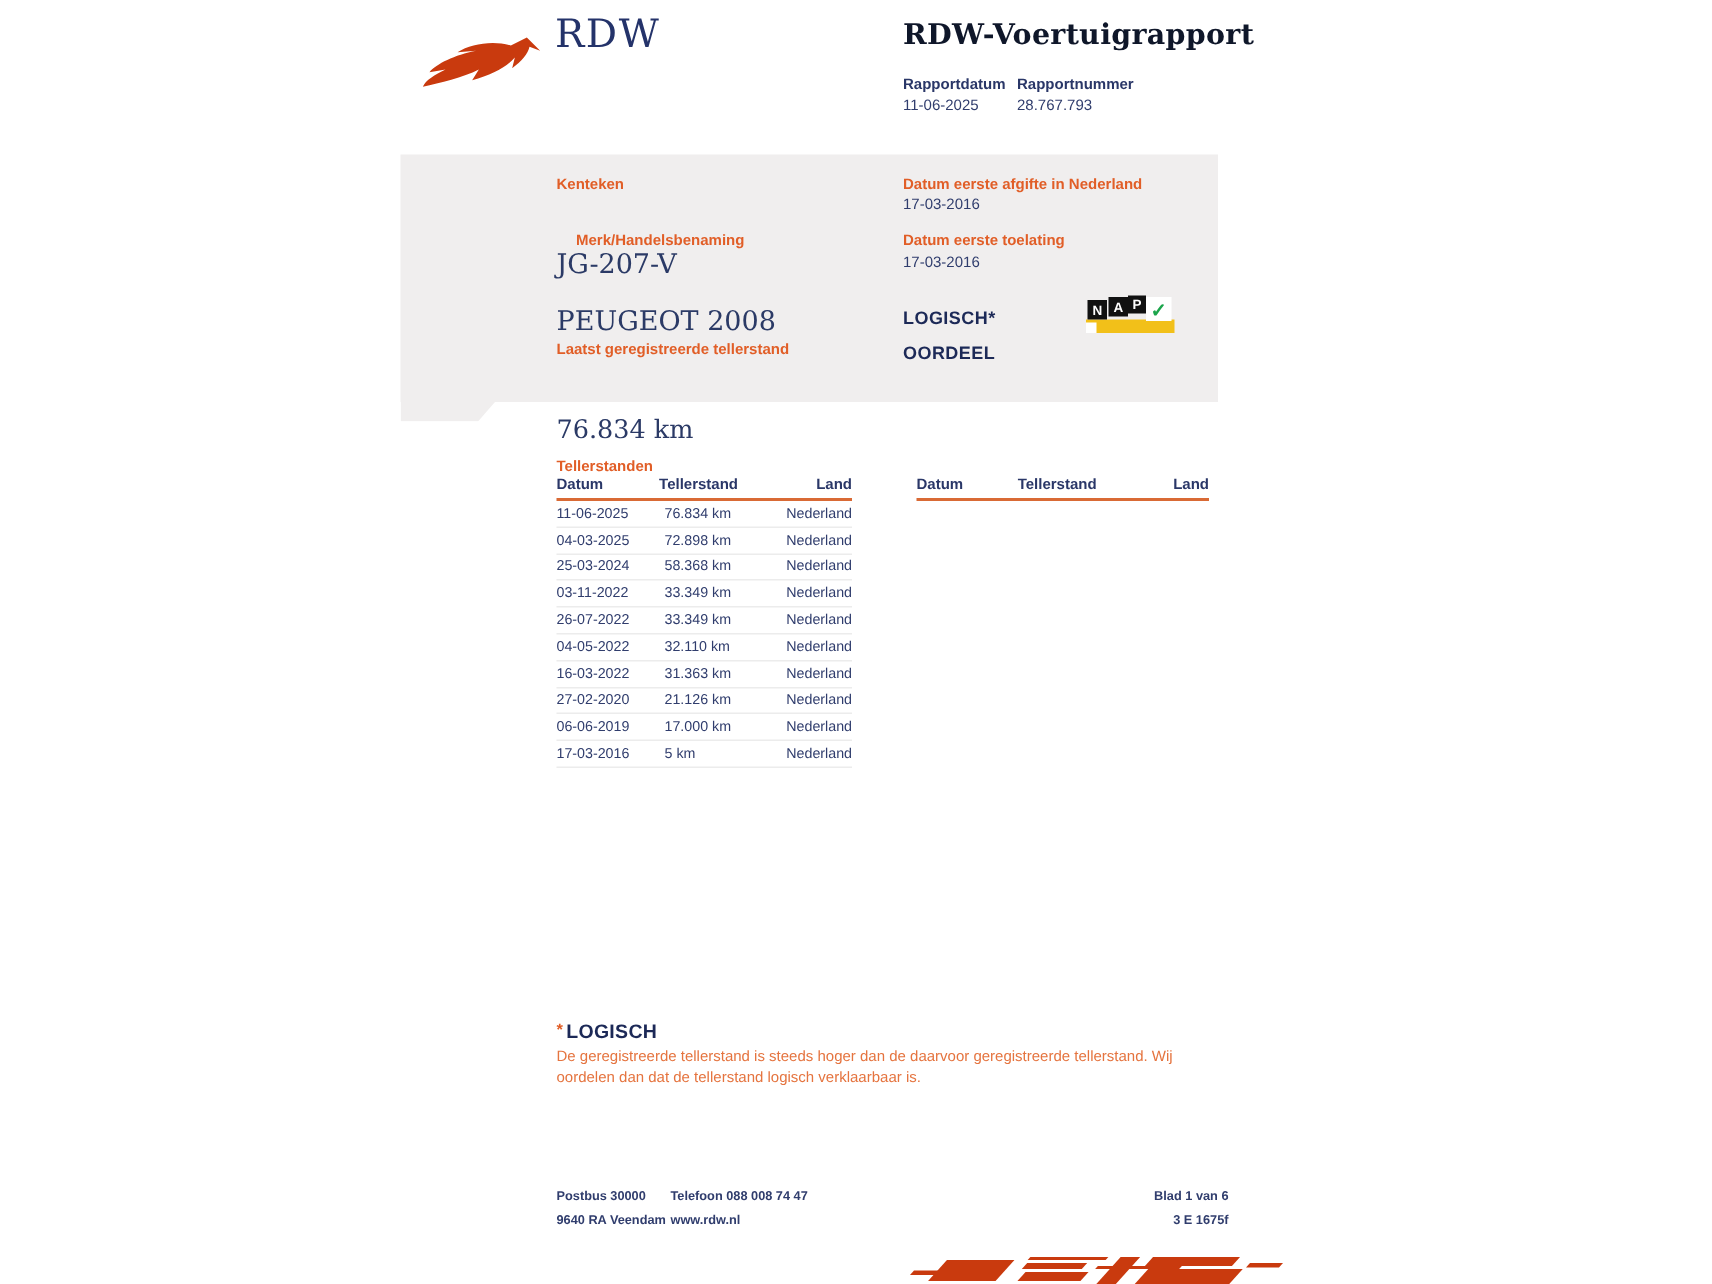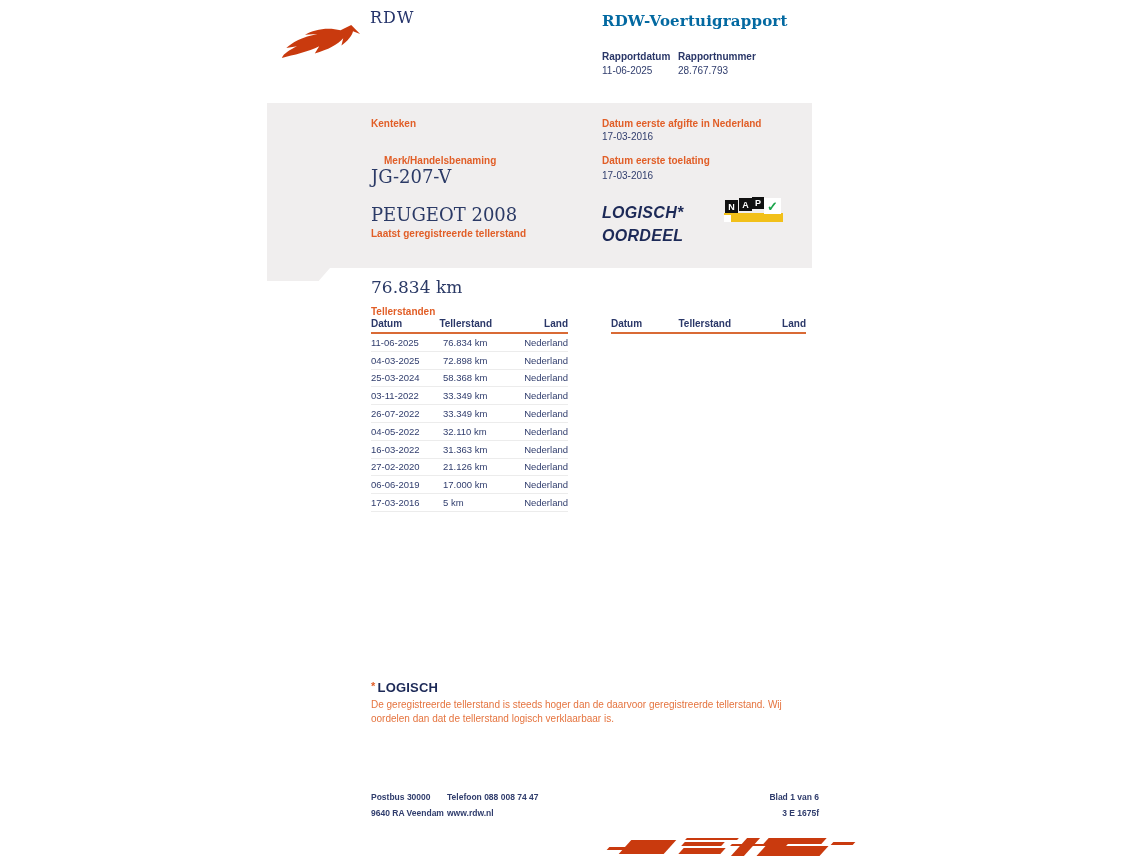--- a/index.html
+++ b/index.html
@@ -5,24 +5,24 @@
   html,body{margin:0;padding:0;}
   body{
     width:1141px;height:856px;position:relative;background:#ffffff;
     font-family:"Liberation Sans",sans-serif;overflow:hidden;
     -webkit-font-smoothing:antialiased;
   }
   .abs{position:absolute;}
 
   
   .logo-mark{left:281px;top:22px;width:80px;height:38px;}
-  .logo-text{left:370px;top:8px;font-family:"DejaVu Serif",serif;font-size:16px;
+  .logo-text{left:370px;top:8px;font-family:"DejaVu Serif",serif;font-size:26px;
     color:#24336a;letter-spacing:1px;}
   .doc-title{left:602px;top:12px;font-family:"DejaVu Serif",serif;font-weight:bold;
-    font-size:15px;color:#0369a1;letter-spacing:.2px;}
+    font-size:19px;color:#0f172a;letter-spacing:.2px;}
   .meta-label{font-size:10px;font-weight:bold;color:#2a3768;}
   .meta-value{font-size:10px;color:#303d6d;}
   .meta-date-label{left:602px;top:51px;}
   .meta-num-label{left:678px;top:51px;}
   .meta-date-value{left:602px;top:65px;}
   .meta-num-value{left:678px;top:65px;}
 
   
   .panel{left:267px;top:103px;width:545px;height:165px;background:#f0eeee;}
   .panel-tail{left:267px;top:268px;width:63px;height:13px;background:#f0eeee;
@@ -33,22 +33,22 @@
   .lbl-kenteken{left:371px;top:118px;}
   .val-kenteken{left:371px;top:130px;font-size:18px;}
   .lbl-merk{left:371px;top:155px;padding-left:13px;}
   .val-merk{left:371px;top:168px;font-size:18px;}
   .lbl-odo{left:371px;top:228px;}
   .val-odo{left:371px;top:241px;font-size:17px;}
   .lbl-afgifte{left:602px;top:118px;}
   .val-afgifte{left:602px;top:131px;}
   .lbl-toelating{left:602px;top:155px;}
   .val-toelating{left:602px;top:170px;}
-  .verdict{left:602px;top:201px;font-size:16px;font-weight:800;color:#1c2957;
-    line-height:23px;letter-spacing:.3px;font-style:italic;}
+  .verdict{left:602px;top:201px;font-size:12px;font-weight:800;color:#1c2957;
+    line-height:23px;letter-spacing:.3px;}
 
   
   .nap{left:724px;top:196px;width:62px;height:27px;}
   .nap .bar{position:absolute;left:0;top:17px;width:59px;height:9px;background:#f2c019;}
   .nap .notch{position:absolute;left:0;top:19px;width:7px;height:7px;background:#ffffff;}
   .nap .tile{position:absolute;width:13px;height:13px;background:#111111;color:#ffffff;
     font-size:9px;font-weight:bold;display:flex;align-items:center;justify-content:center;}
   .nap .t-n{left:1px;top:4px;}
   .nap .t-a{left:15px;top:2px;}
   .nap .t-p{left:28px;top:1px;width:12px;height:12px;}

